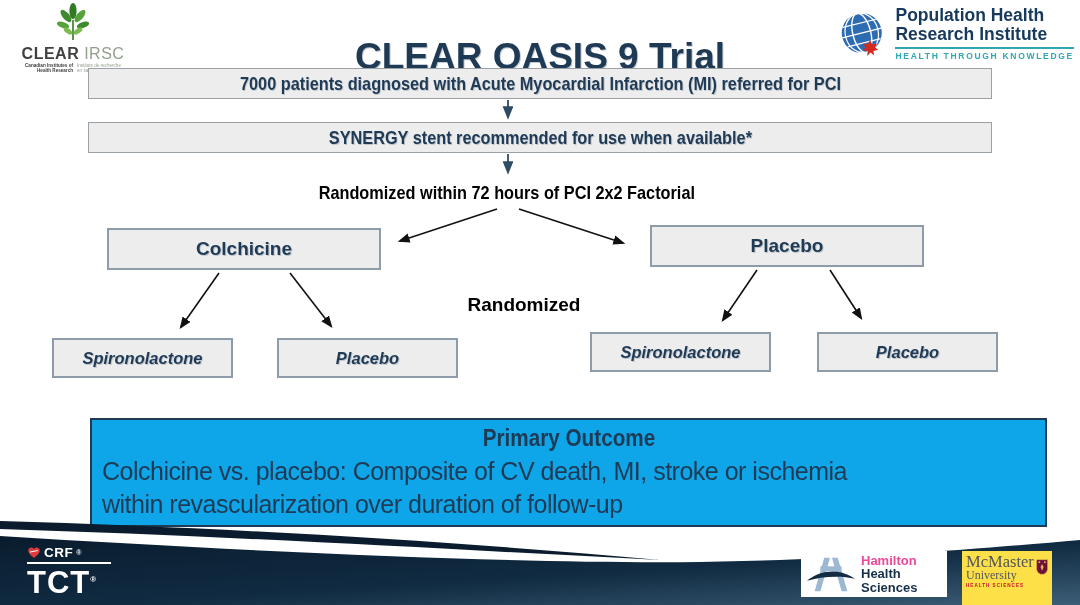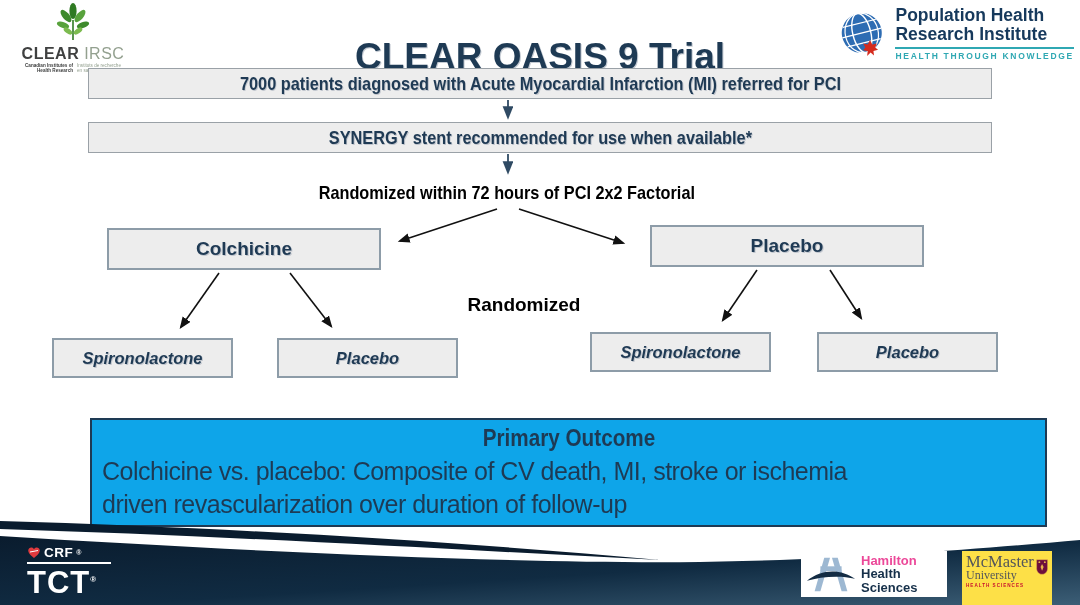--- a/index.html
+++ b/index.html
@@ -177,21 +177,21 @@
     <span class="sh">Spironolactone</span>
   </div>
   <div class="fbox child" id="child-rp">
     <span class="sh">Placebo</span>
   </div>
 
   <div class="outcome">
     <div class="outcome-h">
       <span class="cond">Primary Outcome</span>
     </div>
-    <div class="outcome-b">Colchicine vs. placebo: Composite of CV death, MI, stroke or ischemia driven revascularization over duration of follow-up</div>
+    <div class="outcome-b">Colchicine vs. placebo: Composite of CV death, MI, stroke or ischemia within revascularization over duration of follow-up</div>
   </div>
 
   <svg class="footer-svg" viewBox="0 0 1080 87" preserveAspectRatio="none">
     <defs>
       <linearGradient id="fg" x1="0" y1="0" x2="1" y2="1">
         <stop offset="0" stop-color="#0A1C2E"></stop>
         <stop offset="0.55" stop-color="#102B42"></stop>
         <stop offset="1" stop-color="#3C5E76"></stop>
       </linearGradient>
     </defs>

